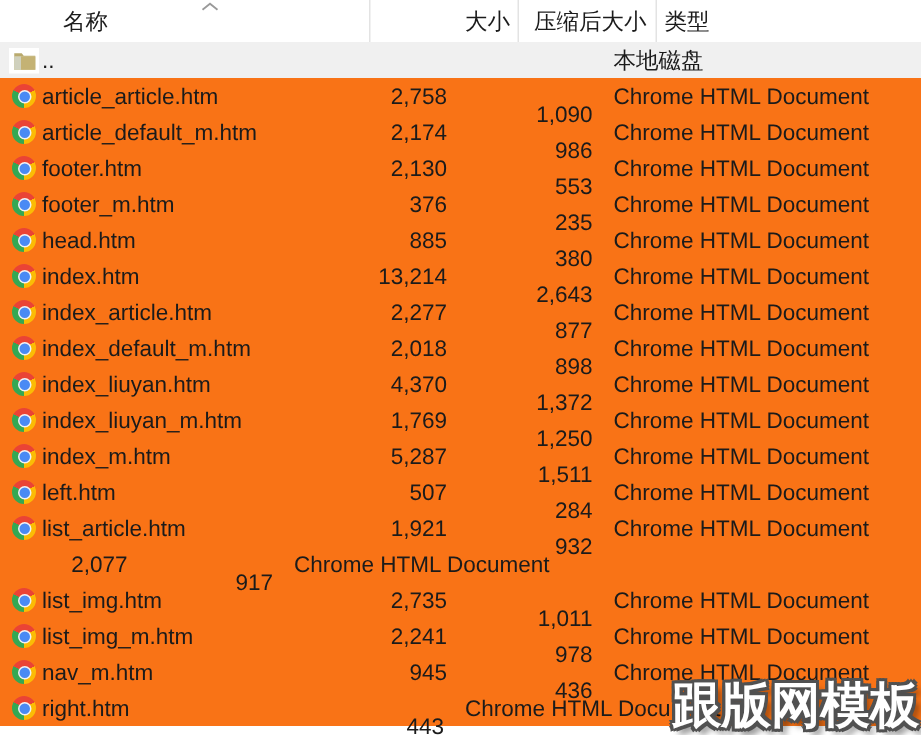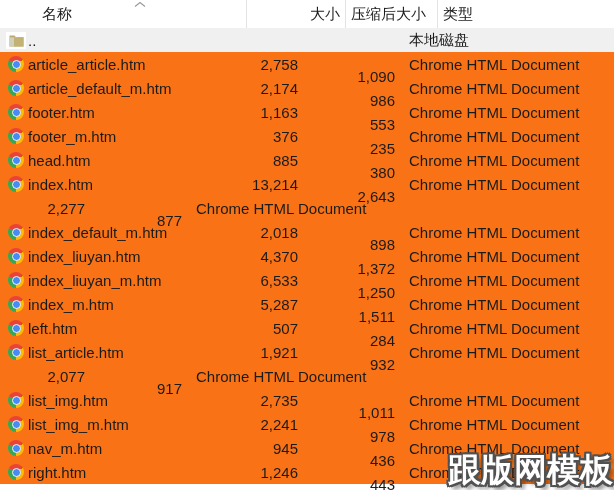--- a/index.html
+++ b/index.html
@@ -9,21 +9,21 @@
     font-size:15px;color:#1b1b1b;position:relative;
     -webkit-font-smoothing:antialiased;
   }
   .filelist{width:614px;}
   
   .hdr{display:flex;height:28px;position:relative;background:#fff;align-items:stretch;}
   .hcell{box-sizing:border-box;display:flex;align-items:center;border-right:1px solid #e3e3e3;color:#1b1b1b;cursor:default;}
   .hcell:last-child{border-right:none;align-items:center;}
   .h-name{width:213px;padding-left:8px;position:relative;margin-left:34px;}
   .h-size{width:99px;justify-content:flex-end;padding-right:5px;}
-  .h-packed{width:92px;justify-content:center;padding-right:6px;}
+  .h-packed{width:92px;justify-content:flex-end;padding-right:6px;}
   .h-type{flex:1;padding-left:5px;}
   .sortglyph{position:absolute;top:1px;left:0;width:100%;display:flex;justify-content:center;pointer-events:none;}
   
   .row{display:flex;height:24px;align-items:center;background:#f97316;}
   .row.hl{background:#f0f0f0;}
   .c-name{width:213px;box-sizing:border-box;display:flex;align-items:center;overflow:hidden;white-space:nowrap;}
   .c-size,.c-packed{box-sizing:border-box;text-align:right;white-space:nowrap;}
   .c-size{width:99px;padding-right:14px;}
   .c-packed{width:92px;padding-right:9px;margin-top:24px;}
   .c-type{flex:1;box-sizing:border-box;padding-left:5px;white-space:nowrap;overflow:hidden;}
@@ -109,21 +109,21 @@
       <div class="c-packed">986</div>
       <div class="c-type">Chrome HTML Document</div>
     </div>
       <div class="row">
       <div class="c-name">
         <span class="iconbox">
             <span class="ic-chrome"></span>
           </span>
         <span class="nametext">footer.htm</span>
       </div>
-      <div class="c-size">1,163</div>
+      <div class="c-size">2,130</div>
       <div class="c-packed">553</div>
       <div class="c-type">Chrome HTML Document</div>
     </div>
       <div class="row">
       <div class="c-name">
         <span class="iconbox">
             <span class="ic-chrome"></span>
           </span>
         <span class="nametext">footer_m.htm</span>
       </div>
@@ -147,20 +147,26 @@
         <span class="iconbox">
             <span class="ic-chrome"></span>
           </span>
         <span class="nametext">index.htm</span>
       </div>
       <div class="c-size">13,214</div>
       <div class="c-packed">2,643</div>
       <div class="c-type">Chrome HTML Document</div>
     </div>
       <div class="row">
+      <div class="c-name">
+        <span class="iconbox">
+            <span class="ic-chrome"></span>
+          </span>
+        <span class="nametext">index_article.htm</span>
+      </div>
       <div class="c-size">2,277</div>
       <div class="c-packed">877</div>
       <div class="c-type">Chrome HTML Document</div>
     </div>
       <div class="row">
       <div class="c-name">
         <span class="iconbox">
             <span class="ic-chrome"></span>
           </span>
         <span class="nametext">index_default_m.htm</span>
@@ -180,21 +186,21 @@
       <div class="c-packed">1,372</div>
       <div class="c-type">Chrome HTML Document</div>
     </div>
       <div class="row">
       <div class="c-name">
         <span class="iconbox">
             <span class="ic-chrome"></span>
           </span>
         <span class="nametext">index_liuyan_m.htm</span>
       </div>
-      <div class="c-size">6,533</div>
+      <div class="c-size">1,769</div>
       <div class="c-packed">1,250</div>
       <div class="c-type">Chrome HTML Document</div>
     </div>
       <div class="row">
       <div class="c-name">
         <span class="iconbox">
             <span class="ic-chrome"></span>
           </span>
         <span class="nametext">index_m.htm</span>
       </div>
@@ -262,21 +268,20 @@
       <div class="c-packed">436</div>
       <div class="c-type">Chrome HTML Document</div>
     </div>
       <div class="row">
       <div class="c-name">
         <span class="iconbox">
             <span class="ic-chrome"></span>
           </span>
         <span class="nametext">right.htm</span>
       </div>
-      <div class="c-size">1,246</div>
       <div class="c-packed">443</div>
       <div class="c-type">Chrome HTML Document</div>
     </div>
     </div>
 
 </div>
 
 <div class="watermark">跟版网模板</div>
 
 </body></html>

